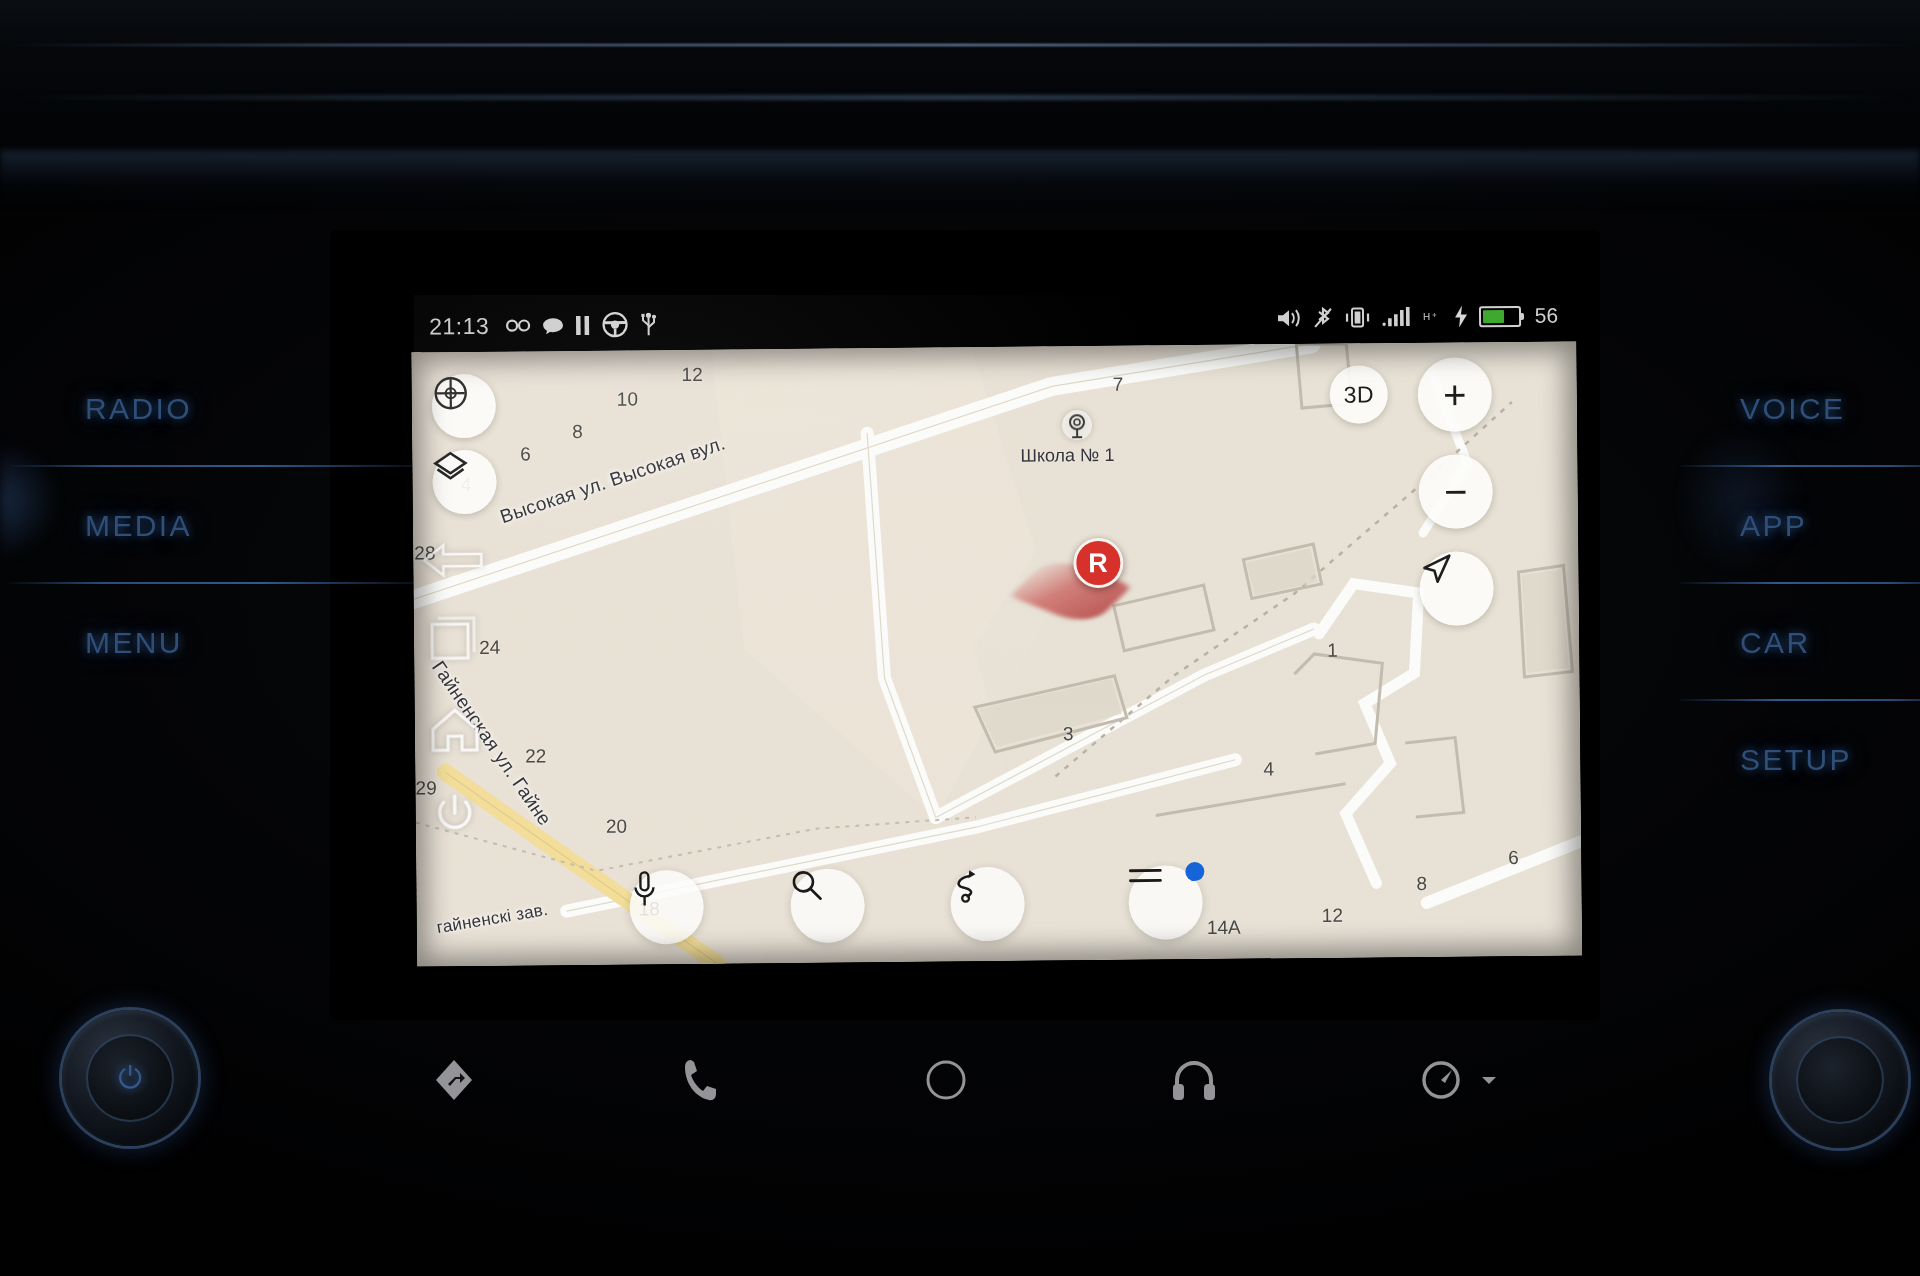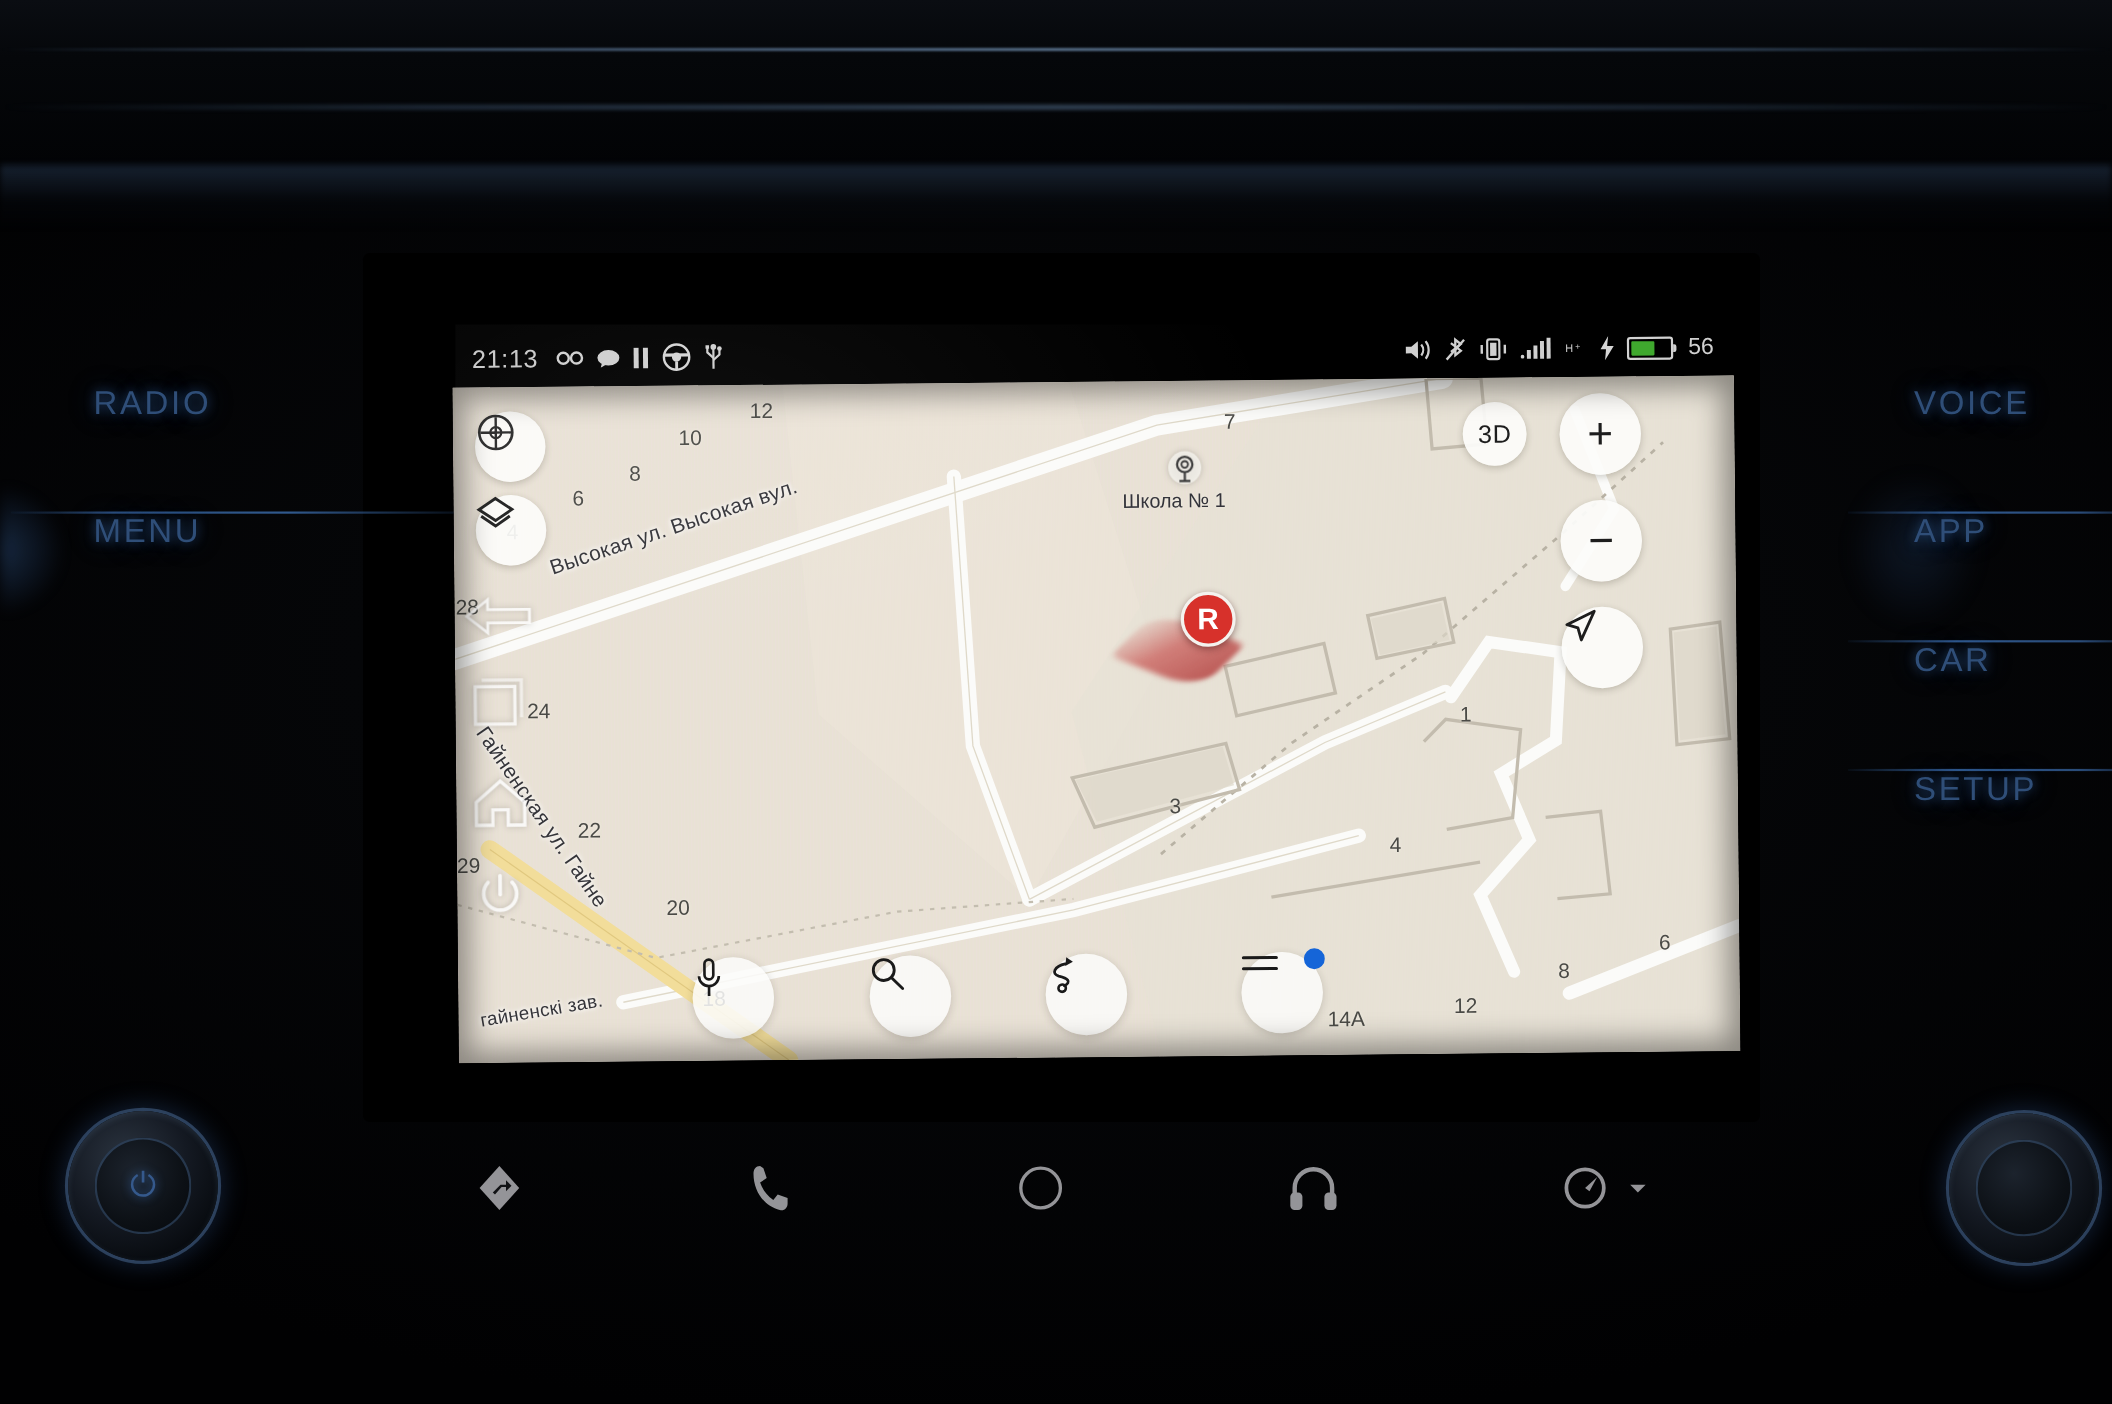--- a/index.html
+++ b/index.html
@@ -39,21 +39,21 @@
     position: absolute; left: 330px; top: 230px; width: 1270px; height: 790px;
     background: #000; border-radius: 6px;
   }
 
   
   .side-col { position: absolute; top: 350px; width: 420px; }
   .side-col.left { left: 10px; }
   .side-col.right { left: 1680px; width: 280px; }
   .hard-btn {
     position: relative; height: 117px;
-    display: flex; 
+    display: flex; align-items: center;
   }
   .side-col.left .hard-btn { justify-content: flex-start; padding-left: 75px; }
   .side-col.right .hard-btn { justify-content: flex-start; padding-left: 60px; }
   .hard-btn .lbl {
     font-size: 30px; letter-spacing: 2.4px; font-weight: 400;
     color: #2f4e78;
     text-shadow: 0 0 10px rgba(60,110,180,.65), 0 0 26px rgba(40,80,140,.45);
   }
   .hard-sep {
     position: absolute; left: 0; bottom: 0; height: 2px; width: 100%;
@@ -218,20 +218,24 @@
     <div class="trim-line-b"></div>
   </div>
   <div class="dash-body"></div>
   <div class="trim-glow-left"></div>
   <div class="black-bezel"></div>
 
   <div class="side-glow-l"></div>
   <div class="side-col left">
     <div class="hard-btn">
       <span class="lbl">RADIO</span>
+      <div class="hard-sep"></div>
+    </div>
+    <div class="hard-btn">
+      <span class="lbl">MEDIA</span>
       <div class="hard-sep"></div>
     </div>
     <div class="hard-btn">
       <span class="lbl">MENU</span>
     </div>
   </div>
 
   <div class="side-glow-r"></div>
   <div class="side-col right">
     <div class="hard-btn">

